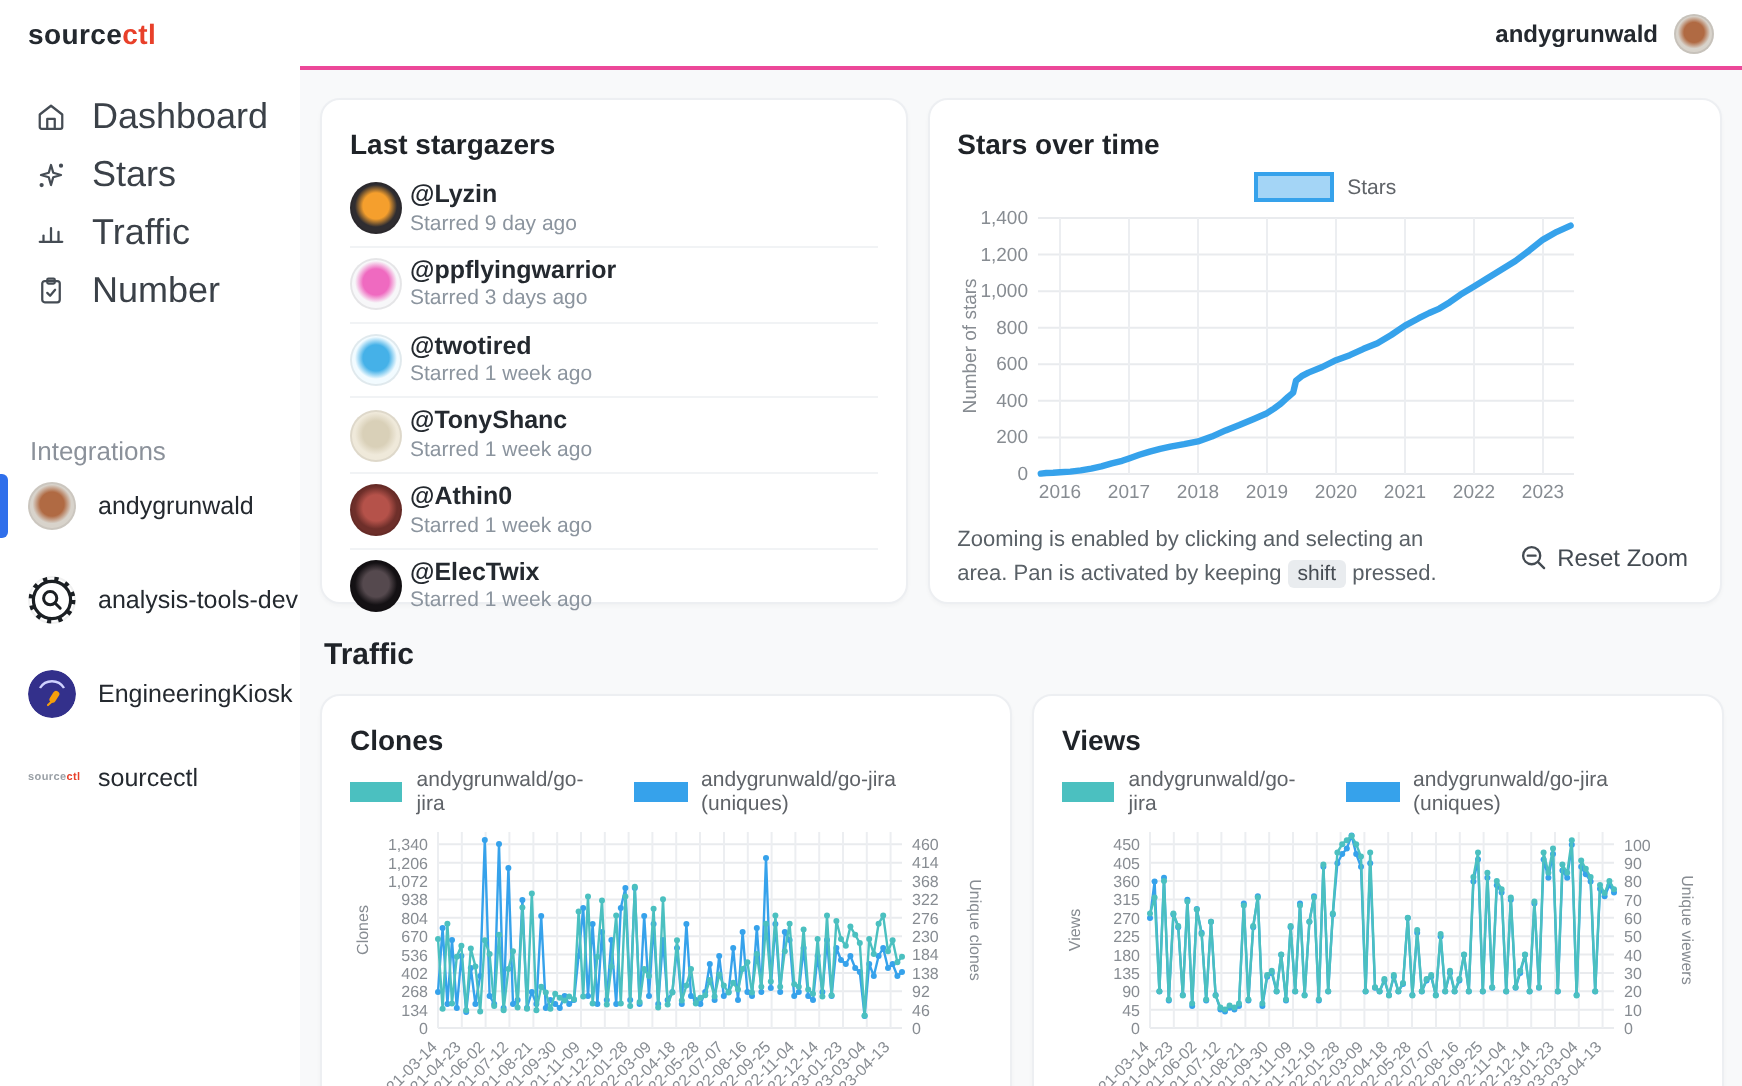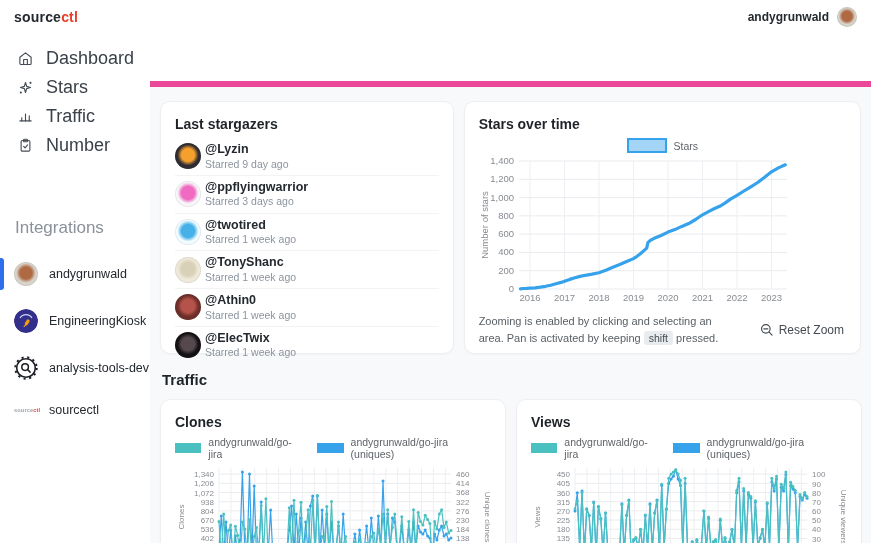--- a/index.html
+++ b/index.html
@@ -8,28 +8,28 @@
   
   header{grid-column:1/3;display:flex;align-items:center;justify-content:space-between;background:#fff;padding:0 14px;}
   .logo{font-size:14px;font-weight:700;letter-spacing:.2px;color:#24292f;cursor:pointer;}
   .logo .logo-accent{color:#e8402a;}
   .user{display:flex;align-items:center;gap:8px;font-size:12px;font-weight:600;color:#24292f;cursor:pointer;}
   .avatar{display:inline-block;width:20px;height:20px;border-radius:50%;background:#ccc;box-shadow:inset 0 0 0 1px rgba(0,0,0,.08);}
   
   aside{background:#fff;padding-top:11px;position:relative;}
   .nav-item{display:flex;align-items:center;gap:13px;height:29px;padding-left:18px;font-size:18px;color:#3b4148;cursor:pointer;}
   .nav-item svg{flex:0 0 auto;}
-  .integrations-label{margin:58px 0 18px 15px;font-size:17px;color:#8b919a;}
+  .integrations-label{margin:58px 0 2px 15px;font-size:13px;color:#8b919a;}
   .integration{position:relative;display:flex;align-items:center;gap:11px;padding:6px 0 6px 14px;margin-bottom:11px;font-size:12.5px;font-weight:500;color:#24292f;cursor:pointer;}
   .integration .iavatar{width:24px;height:24px;border-radius:50%;flex:0 0 auto;box-shadow:inset 0 0 0 1px rgba(0,0,0,.06);}
   .sel-bar{position:absolute;left:0;top:2px;width:4px;height:32px;background:#2f6feb;border-radius:0 3px 3px 0;}
   .mini-logo{font-size:5.5px;font-weight:700;color:#9aa0a6;letter-spacing:.2px;white-space:nowrap;width:24px;display:inline-block;}
   .mini-logo i{color:#e8402a;font-style:normal;}
   
-  main{background:#f8f9fa;border-top:6px solid #ec4899;padding:14px 10px;overflow:hidden;margin-top:48px;}
+  main{background:#f8f9fa;border-top:2px solid #ec4899;padding:14px 10px;overflow:hidden;}
   .cards-row{display:grid;grid-template-columns:1fr 1fr;gap:10px;}
   .card{background:#fff;border:1px solid #edeff2;border-radius:10px;padding:14px 14px;box-shadow:0 1px 2px rgba(27,31,35,.03);}
   .card h3{margin:0 0 6px 0;font-size:14px;font-weight:700;color:#1f2328;}
   .card.first-row{height:253px;box-sizing:border-box;}
   .card.traffic-card{height:212px;box-sizing:border-box;}
   h2.traffic-h{margin:17px 2px 11px 2px;font-size:15px;font-weight:700;color:#1f2328;}
   
   .sg-row{display:flex;align-items:center;gap:4px;padding:4px 0;cursor:pointer;}
   .sg-row + .sg-row{border-top:1px solid #f1f3f5;}
   .sg-avatar{width:26px;height:26px;border-radius:50%;flex:0 0 auto;box-shadow:inset 0 0 0 1px rgba(0,0,0,.07);}
@@ -97,35 +97,35 @@
 
     <div class="integrations-label">Integrations</div>
 
     <div class="integration">
       <span class="sel-bar"></span>
       <span class="iavatar" style="background: radial-gradient(circle at 50% 46%, rgb(176, 106, 67) 0%, rgb(176, 106, 67) 34%, rgb(216, 211, 203) 55%, rgb(216, 211, 203) 100%);"></span>
       <span>andygrunwald</span>
     </div>
     <div class="integration">
       <svg class="iavatar" width="24" height="24" viewBox="0 0 24 24">
+        <circle cx="12" cy="12" r="9.3" fill="#fff" stroke="#1b1f23" stroke-width="1.6"></circle>
+        <circle cx="12" cy="12" r="10.7" fill="none" stroke="#1b1f23" stroke-width="2.1" stroke-dasharray="2.1 3.6"></circle>
+        <circle cx="11.1" cy="11.1" r="3.3" fill="none" stroke="#1b1f23" stroke-width="1.5"></circle>
+        <line x1="13.6" y1="13.6" x2="16.1" y2="16.1" stroke="#1b1f23" stroke-width="1.5" stroke-linecap="round"></line>
+      </svg>
+      <span>analysis-tools-dev</span>
+    </div>
+    <div class="integration">
+      <svg class="iavatar" width="24" height="24" viewBox="0 0 24 24">
         <circle cx="12" cy="12" r="12" fill="#33308b"></circle>
         <path d="M6 9 a7 7 0 0 1 12 0" fill="none" stroke="#cfd2ff" stroke-width="1.2"></path>
         <rect x="11.6" y="10.2" width="3.2" height="6.4" rx="1.6" fill="#f59e0b" transform="rotate(33 13.2 13.4)"></rect>
         <line x1="10" y1="17.5" x2="13" y2="14.8" stroke="#f59e0b" stroke-width="1.1" stroke-linecap="round"></line>
       </svg>
       <span>EngineeringKiosk</span>
-    </div>
-    <div class="integration">
-      <svg class="iavatar" width="24" height="24" viewBox="0 0 24 24">
-        <circle cx="12" cy="12" r="9.3" fill="#fff" stroke="#1b1f23" stroke-width="1.6"></circle>
-        <circle cx="12" cy="12" r="10.7" fill="none" stroke="#1b1f23" stroke-width="2.1" stroke-dasharray="2.1 3.6"></circle>
-        <circle cx="11.1" cy="11.1" r="3.3" fill="none" stroke="#1b1f23" stroke-width="1.5"></circle>
-        <line x1="13.6" y1="13.6" x2="16.1" y2="16.1" stroke="#1b1f23" stroke-width="1.5" stroke-linecap="round"></line>
-      </svg>
-      <span>analysis-tools-dev</span>
     </div>
     <div class="integration">
       <span class="mini-logo"><span>source</span><i>ctl</i></span>
       <span>sourcectl</span>
     </div>
   </aside>
 
   <main>
     <div class="cards-row">
 

